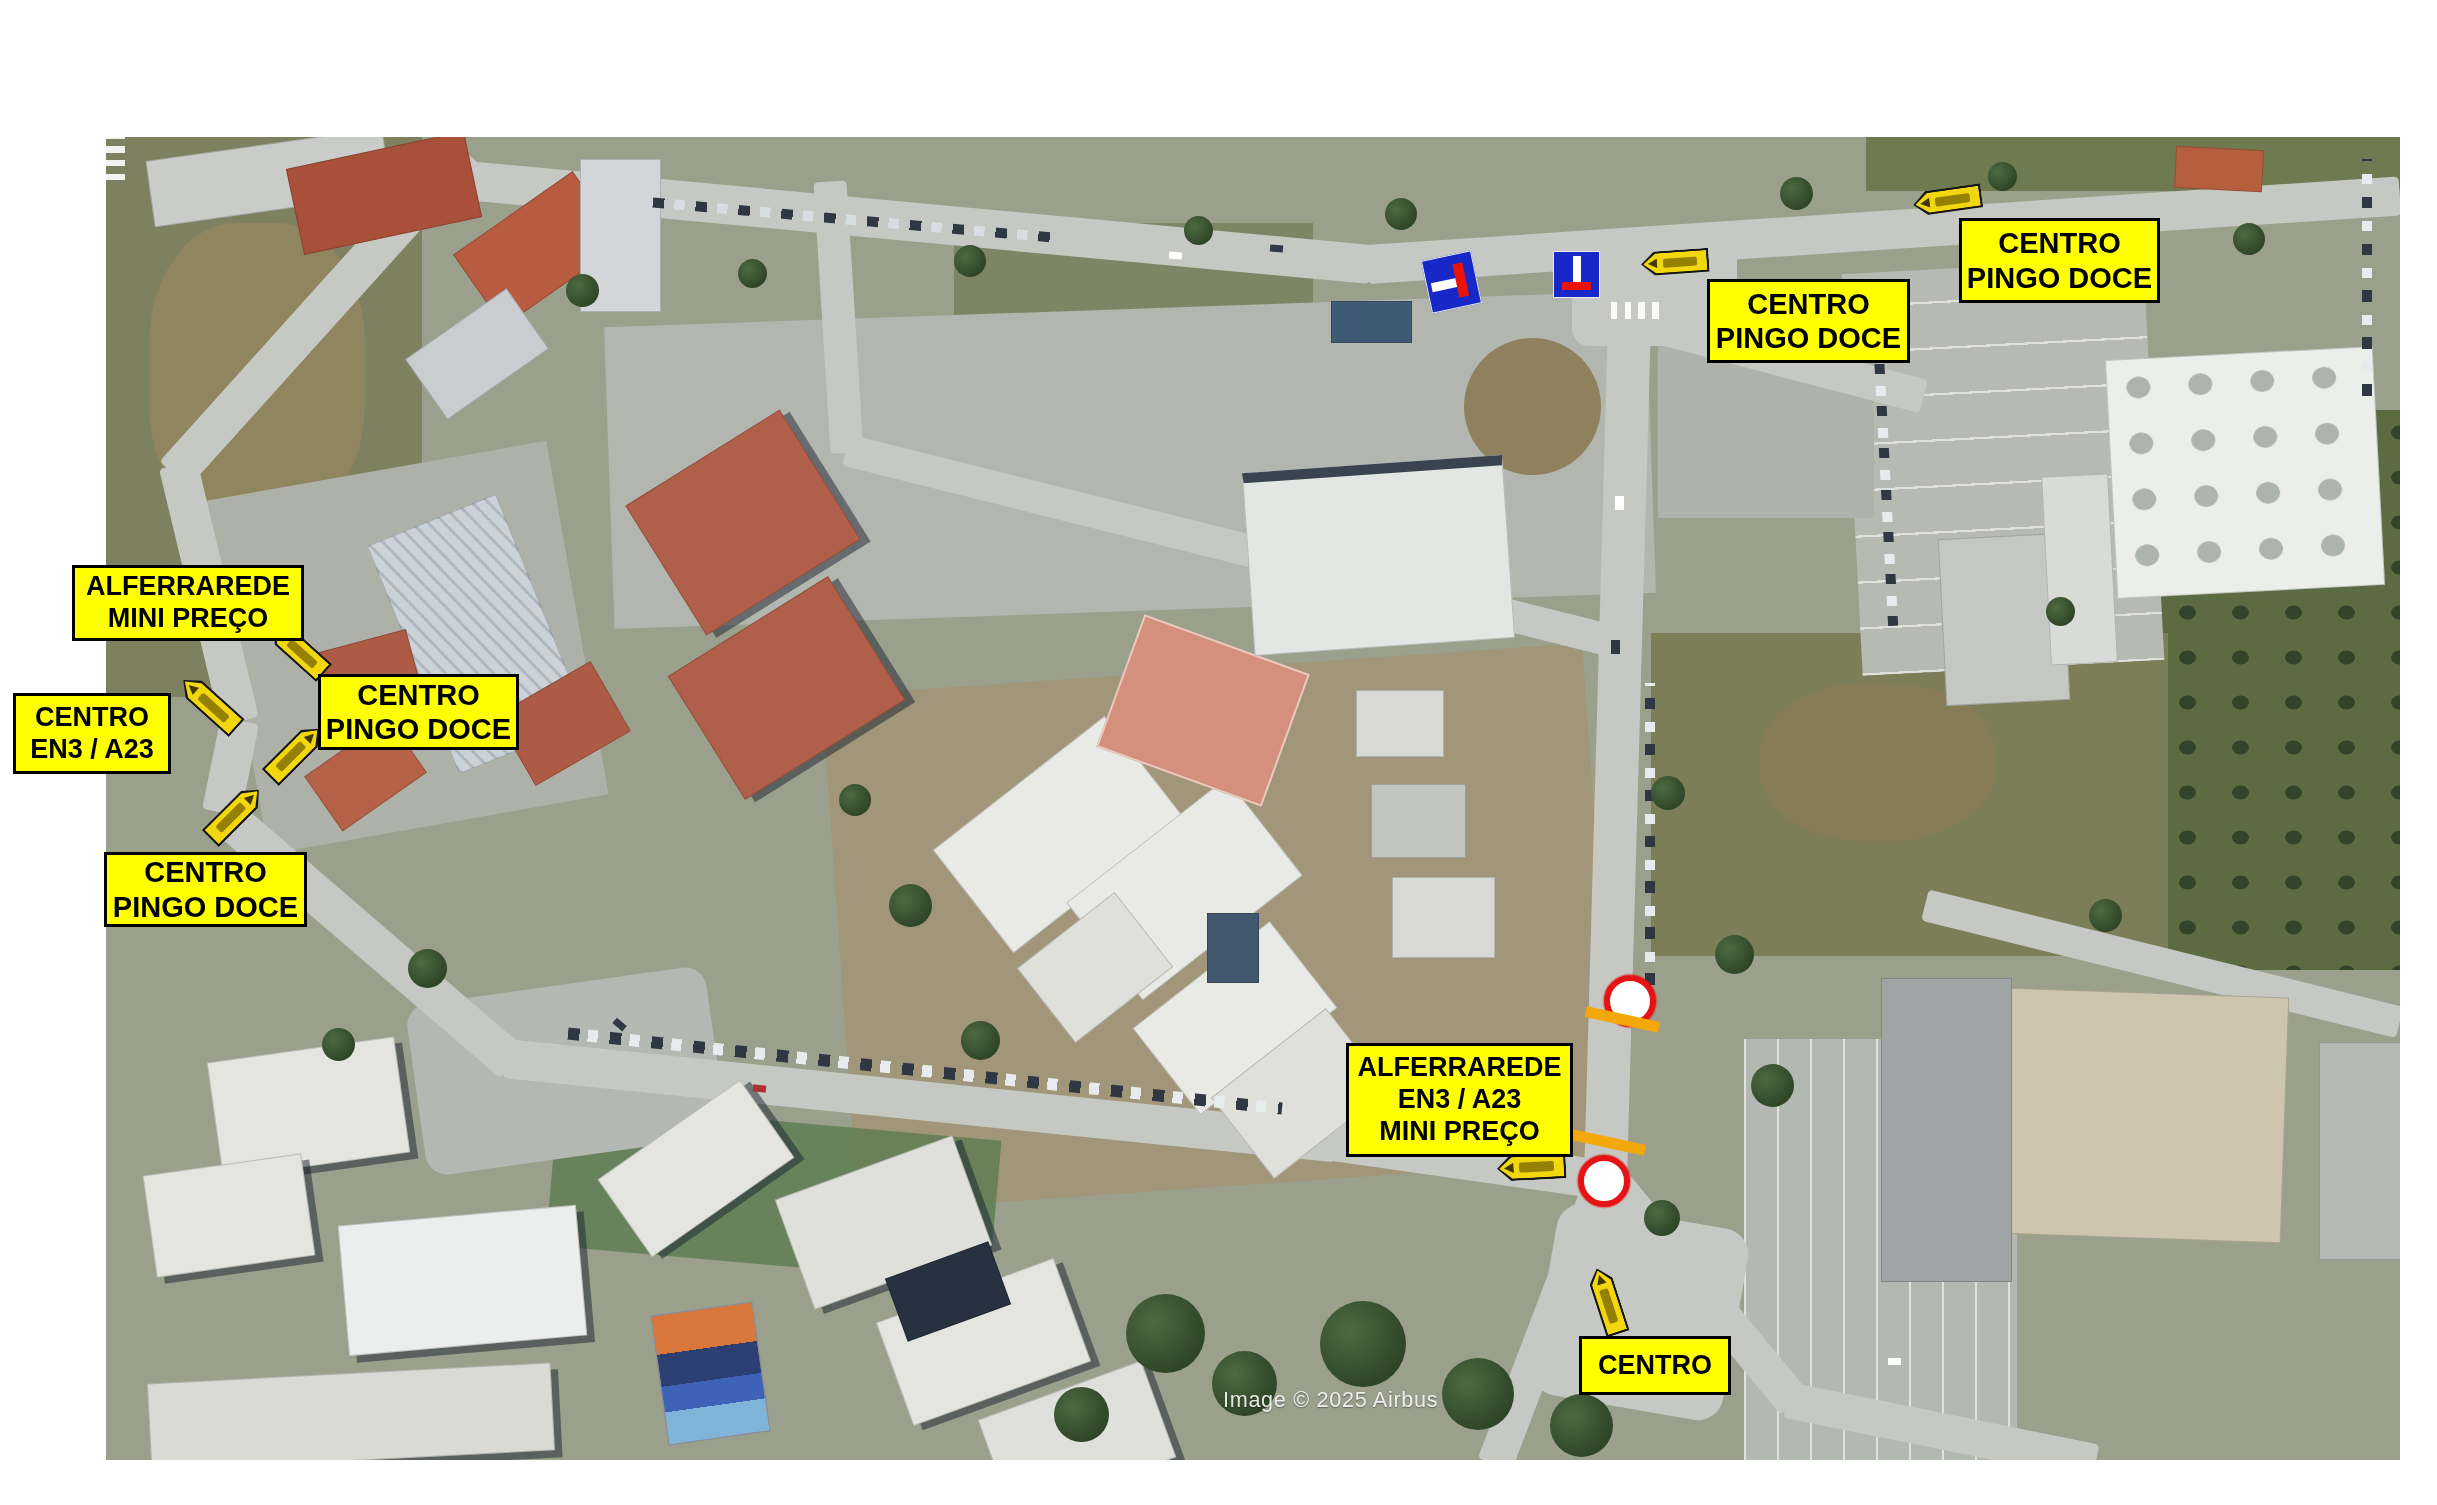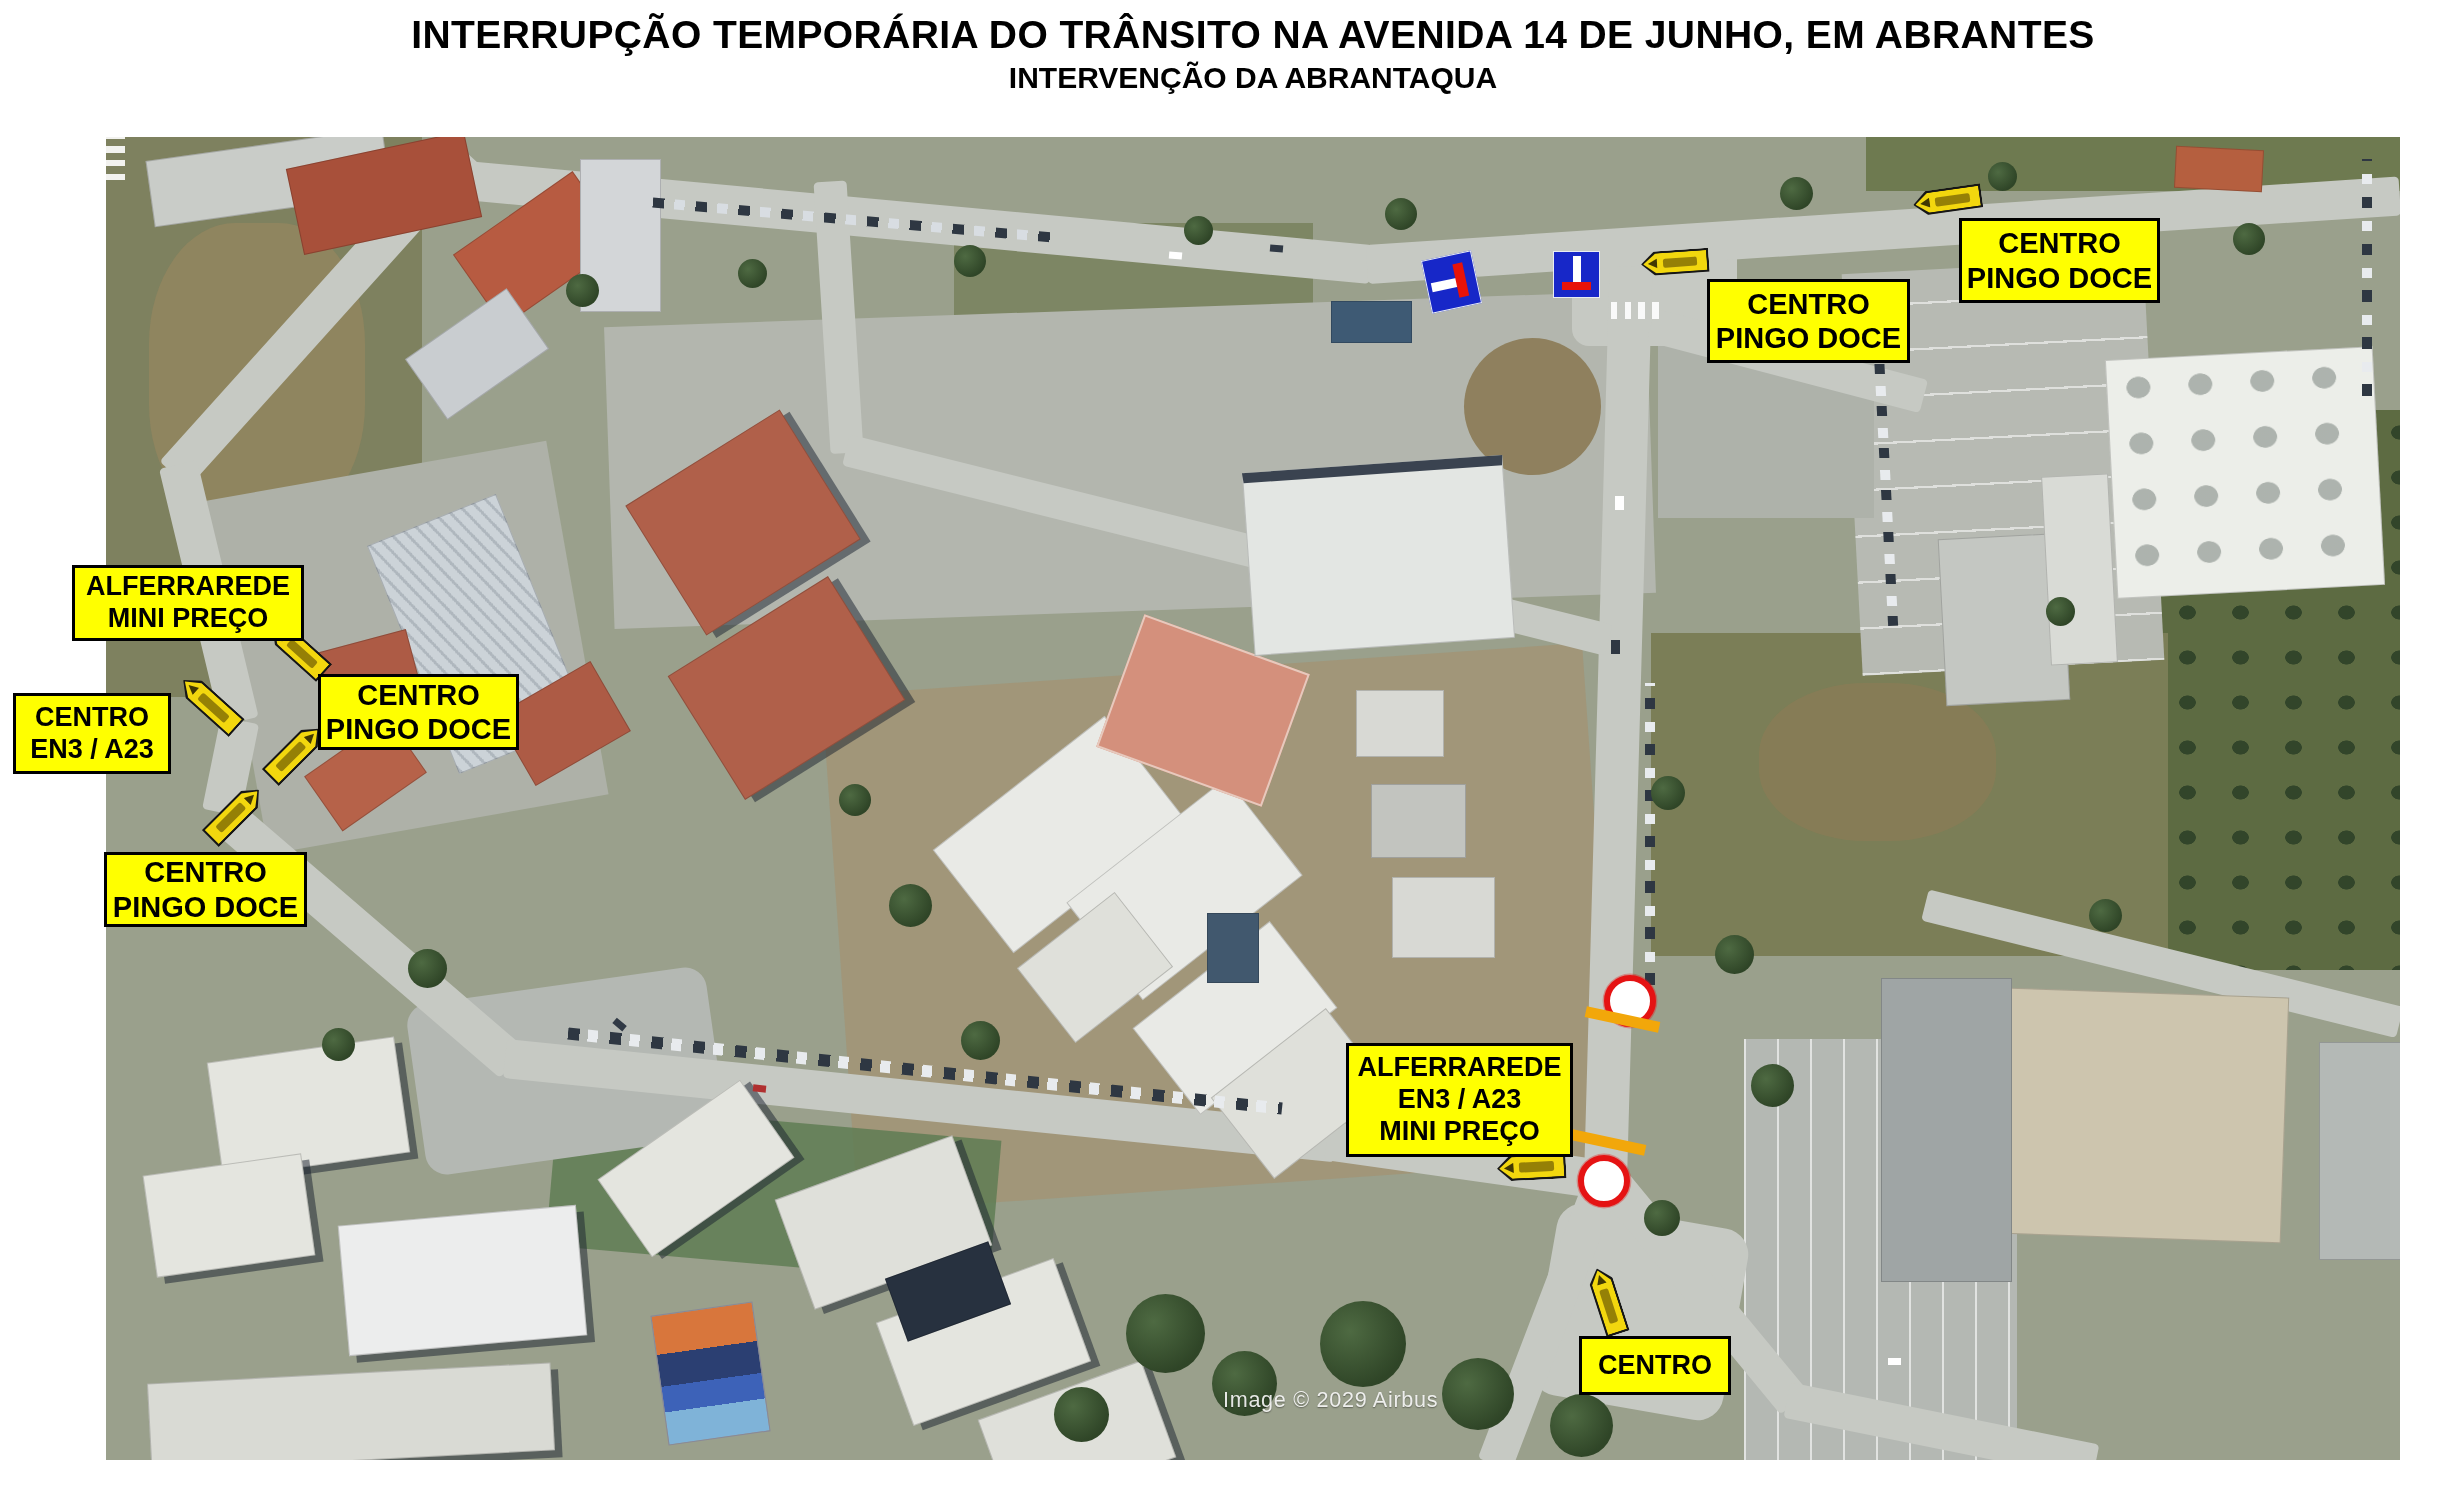--- a/index.html
+++ b/index.html
@@ -44,24 +44,20 @@
     background:#ffffff;border:6.5px solid #e51313;box-shadow:0 0 0 1.4px rgba(229,19,19,.35);z-index:26;}
   .closure-bar{position:absolute;width:75px;height:10.8px;background:#f2a70a;z-index:26;}
   #attribution{position:absolute;left:1117px;top:1250px;z-index:20;color:rgba(255,255,255,.88);
     font-size:21.6px;letter-spacing:0.7px;text-shadow:0 0.7px 1.4px rgba(0,0,0,.4);}
 </style>
 </head>
 <body>
 
 <div id="page">
 
-  <div id="hdr">
-    <h1>INTERRUPÇÃO TEMPORÁRIA DO TRÂNSITO NA AVENIDA 14 DE JUNHO, EM ABRANTES</h1>
-    <h2>INTERVENÇÃO DA ABRANTAQUA</h2>
-  </div>
 
   <div id="map">
 
     <div class="field" style="left:0;top:0;width:316px;height:560px;background:#7e815f;"></div>
     <div class="field" style="left:43px;top:86px;width:216px;height:302px;background:#93865f;border-radius:40%;opacity:.8;"></div>
     <div class="field" style="left:1760px;top:0;width:534px;height:54px;background:#6e7a50;"></div>
     <div class="field" style="left:2055px;top:273px;width:239px;height:560px;background:#5d6b42;
          background-image:radial-gradient(#32452a 8px, transparent 8.6px);background-size:53px 45px;"></div>
     <div class="field" style="left:1545px;top:496px;width:517px;height:323px;background:#7b7e57;"></div>
     <div class="field" style="left:1653px;top:546px;width:237px;height:158px;background:#8b7c55;border-radius:45%;opacity:.7;"></div>
@@ -182,21 +178,21 @@
     <div class="tree" style="left:1983px;top:762px;width:33px;height:33px;"></div>
     <div class="tree" style="left:1020px;top:1157px;width:79px;height:79px;"></div>
     <div class="tree" style="left:1106px;top:1214px;width:65px;height:65px;"></div>
     <div class="tree" style="left:1214px;top:1164px;width:86px;height:86px;"></div>
     <div class="tree" style="left:1336px;top:1221px;width:72px;height:72px;"></div>
     <div class="tree" style="left:1444px;top:1257px;width:63px;height:63px;"></div>
     <div class="tree" style="left:948px;top:1250px;width:55px;height:55px;"></div>
     <div class="tree" style="left:302px;top:812px;width:39px;height:39px;"></div>
     <div class="tree" style="left:216px;top:891px;width:33px;height:33px;"></div>
 
-    <div id="attribution">Image © 2029 Airbus</div>
+    <div id="attribution">Image © 2025 Airbus</div>
   </div>
 
   <div class="ylabel f40" style="left:1959px;top:218px;width:195px;height:79px;">
     <span>CENTRO</span>
     <span>PINGO DOCE</span>
   </div>
   <div class="ylabel f40" style="left:1707px;top:279px;width:197px;height:78px;">
     <span>CENTRO</span>
     <span>PINGO DOCE</span>
   </div>

